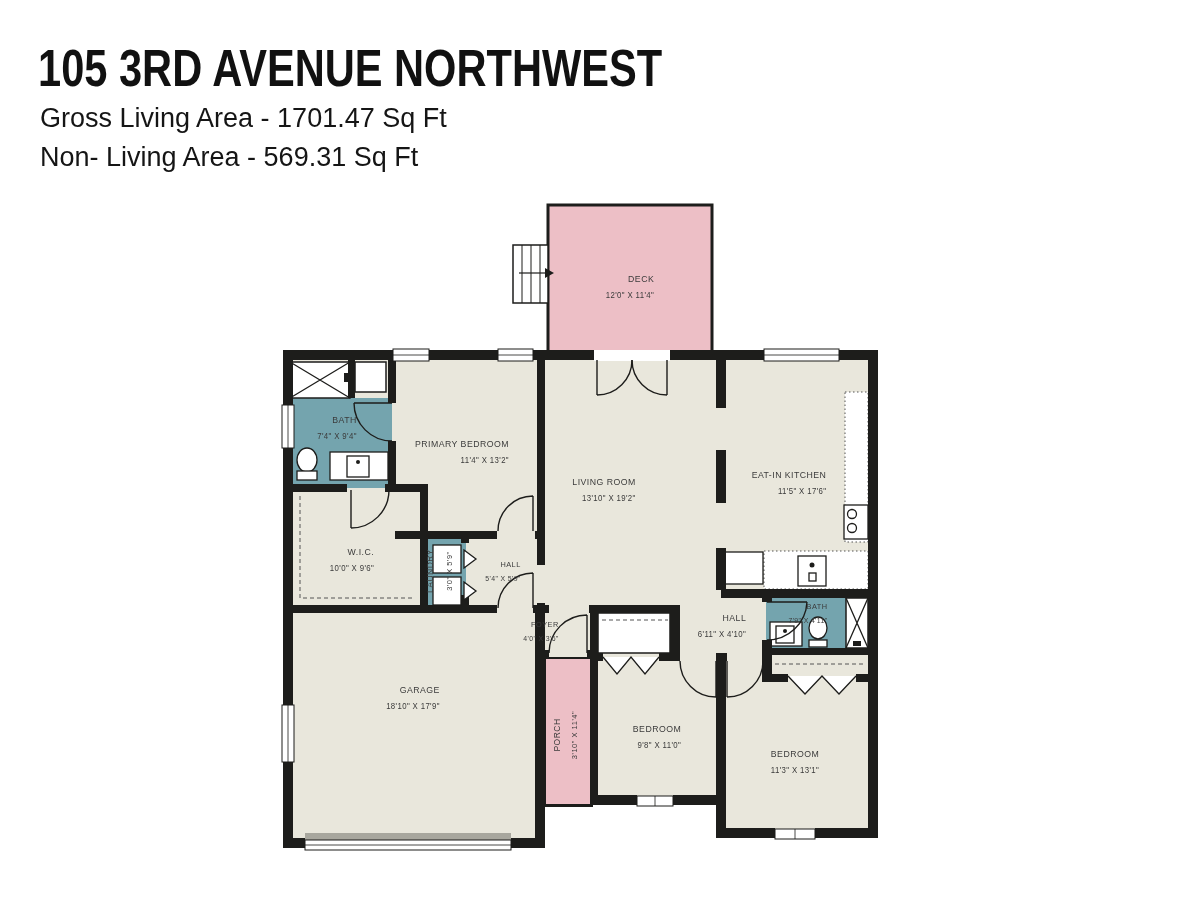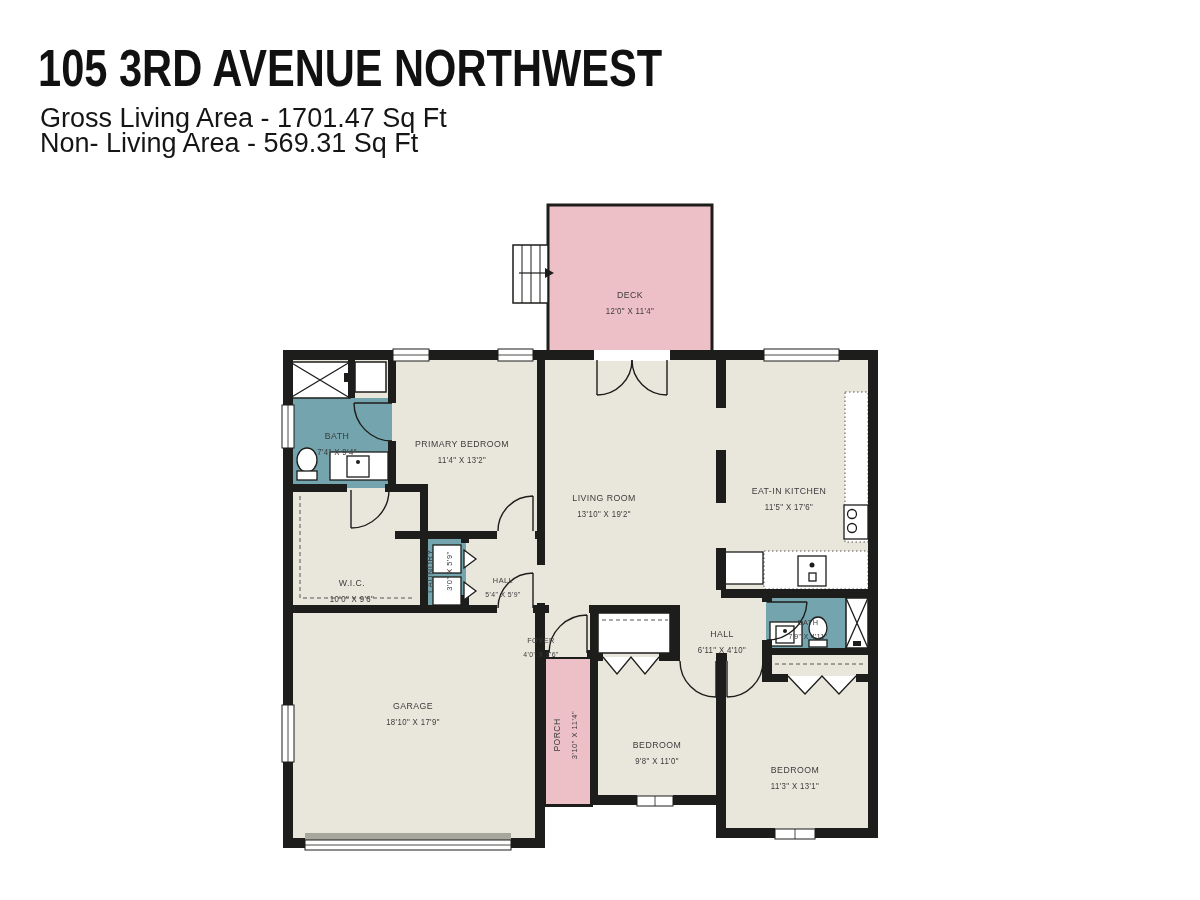--- a/index.html
+++ b/index.html
@@ -1,24 +1,24 @@
 <!DOCTYPE html>
 <html><head>
 <meta charset="utf-8">
 <style>
   html,body{margin:0;padding:0;background:#ffffff;}
   body{width:1200px;height:900px;position:relative;font-family:"Liberation Sans",sans-serif;overflow:hidden;}
   .hdr-title{position:absolute;left:38px;top:42px;font-size:52px;font-weight:800;color:#111;
     transform:scaleX(0.8);transform-origin:0 0;white-space:nowrap;line-height:1.0;}
   .hdr-sub{position:absolute;left:40px;font-size:27px;font-weight:400;color:#151515;white-space:nowrap;}
-  .hdr-sub.l1{top:103px;} .hdr-sub.l2{top:128px;}
+  .hdr-sub.l1{top:103px;} .hdr-sub.l2{top:142px;}
   .plan{position:absolute;left:0;top:0;width:1200px;height:900px;}
   .plan svg{position:absolute;left:0;top:0;}
-  .rlabel{position:absolute;transform:translate(-50%,-50%);text-align:center;color:#3b3b3b;
-    white-space:nowrap;line-height:1.75;margin-top:16px;}
+  .rlabel{position:absolute;transform:translate(-50%,-50%);text-align:right;color:#3b3b3b;
+    white-space:nowrap;line-height:1.75;}
   .rlabel .nm{display:block;font-size:9.5px;letter-spacing:.5px;transform:scaleX(.92);}
   .rlabel .dm{display:block;font-size:8.5px;letter-spacing:.4px;transform:scaleX(.92);}
   .rlabel.sm .nm{font-size:8px;} .rlabel.sm .dm{font-size:7.5px;}
   .vlabel{position:absolute;transform:translate(-50%,-50%) rotate(-90deg);color:#3b3b3b;
     font-size:8.5px;letter-spacing:.5px;white-space:nowrap;}
   .vlabel.dm{font-size:7.5px;}
 </style>
 </head>
 <body>
 
@@ -207,33 +207,33 @@
 </svg>
 
   <div class="rlabel" style="left:630px;top:287px">
     <span class="nm">DECK</span>
       <span class="dm">12'0" X 11'4"</span>
     </div>
   <div class="rlabel" style="left:337px;top:428px">
     <span class="nm">BATH</span>
       <span class="dm">7'4" X 9'4"</span>
     </div>
-  <div class="rlabel" style="left:462px;top:436px">
+  <div class="rlabel" style="left:462px;top:452px">
     <span class="nm">PRIMARY BEDROOM</span>
       <span class="dm">11'4" X 13'2"</span>
     </div>
   <div class="rlabel" style="left:604px;top:490px">
     <span class="nm">LIVING ROOM</span>
       <span class="dm">13'10" X 19'2"</span>
     </div>
   <div class="rlabel" style="left:789px;top:483px">
     <span class="nm">EAT-IN KITCHEN</span>
       <span class="dm">11'5" X 17'6"</span>
     </div>
-  <div class="rlabel" style="left:352px;top:575px">
+  <div class="rlabel" style="left:352px;top:560px">
     <span class="nm">W.I.C.</span>
       <span class="dm">10'0" X 9'6"</span>
     </div>
   <div class="rlabel sm" style="left:503px;top:572px">
     <span class="nm">HALL</span>
       <span class="dm">5'4" X 5'9"</span>
     </div>
   <div class="rlabel sm" style="left:541px;top:632px">
     <span class="nm">FOYER</span>
       <span class="dm">4'0" X 3'6"</span>

